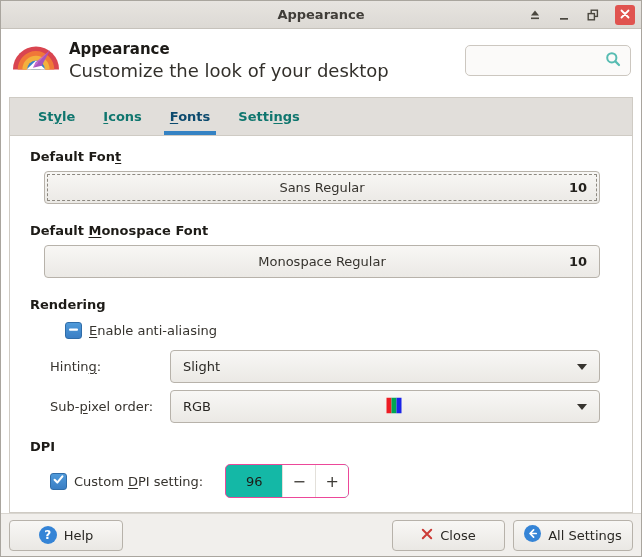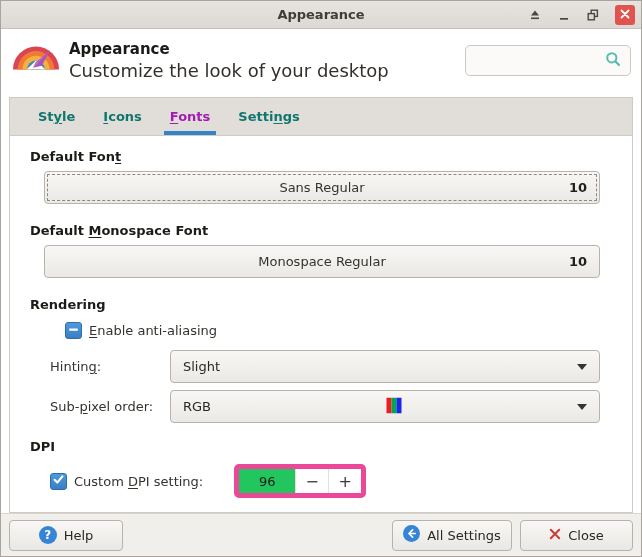--- a/index.html
+++ b/index.html
@@ -64,21 +64,21 @@
   }
   .tabbar {
     height: 38px; flex: 0 0 38px; background: #e1deda;
     border-bottom: 1px solid #cfcbc4;
     display: flex; align-items: stretch; padding-left: 14px;
   }
   .tab {
     display: flex; align-items: center; padding: 0 14px;
     font-weight: bold; color: #0f766e; position: relative; cursor: pointer;
   }
-  .tab.active { color: #a21caf; }
+  .tab.active { color: #0c4a6e; }
   .tab.active::after {
     content: ""; position: absolute; left: 8px; right: 8px; bottom: 0;
     height: 4px; background: #3583c4;
   }
   .content { flex: 1; padding: 13px 20px 0 20px; background: #ffffff; overflow: hidden; }
   .heading { font-weight: bold; color: #1d1b17; font-size: 13px; }
   .mn { text-decoration: underline; text-underline-offset: 2px; }
   
   .gtk-btn {
     background: linear-gradient(#f8f7f5, #ebe9e5);
@@ -109,22 +109,22 @@
   .combo-arrow {
     margin-left: auto;
     width: 0; height: 0;
     border-left: 5px solid transparent; border-right: 5px solid transparent;
     border-top: 6px solid #37342f;
   }
   .rgb-swatch { position: absolute; left: 52%; top: 50%; transform: translate(-50%, -50%); display: block; }
   
   .dpi-row { display: flex; align-items: center; margin: 10px 0 0 20px; }
   .spin {
-    display: flex; height: 34px; margin-left: 31px;
-    background: #22c55e; border: 5px solid #ec4899; border-radius: 5px; overflow: hidden;
+    display: flex; height: 34px; margin-left: 22px;
+    background: #14b8a6; border: 1px solid #ec4899; border-radius: 5px; overflow: hidden;
   }
   .spin-value { width: 56px; display: flex; align-items: center; justify-content: center; color: #1d1b17; }
   .spin-btn {
     width: 33px; border-left: 1px solid #e3e0da; background: #ffffff;
     display: flex; align-items: center; justify-content: center;
     font-size: 16px; color: #3c3a35; cursor: pointer;
   }
   
   .footer {
     flex: 0 0 43px; height: 43px; background: #f1efec;
@@ -305,32 +305,32 @@
       </div>
     </div>
   </div>
 
   <div class="footer">
     <div class="footer-btn help-btn">
       <span class="qmark">?</span>
       <span>Help</span>
     </div>
     <div class="spacer"></div>
+    <div class="footer-btn close-footer-btn">
+      <span>
+        <svg width="12" height="12" viewBox="0 0 12 12">
+            <path d="M1.8 1.8 L10.2 10.2 M10.2 1.8 L1.8 10.2" stroke="#cc3b36" stroke-width="2" stroke-linecap="round"></path>
+          </svg>
+      </span>
+      <span>Close</span>
+    </div>
     <div class="footer-btn all-settings-btn">
       <span>
         <svg width="17" height="17" viewBox="0 0 17 17">
           <circle cx="8.5" cy="8.5" r="8.5" fill="#3584d6"></circle>
           <path d="M9.6 4.9 L6 8.5 L9.6 12.1 M6.4 8.5 H12.2" stroke="#ffffff" stroke-width="1.7" fill="none" stroke-linecap="round" stroke-linejoin="round"></path>
         </svg>
       </span>
       <span>All Settings</span>
     </div>
-    <div class="footer-btn close-footer-btn">
-      <span>
-        <svg width="12" height="12" viewBox="0 0 12 12">
-            <path d="M1.8 1.8 L10.2 10.2 M10.2 1.8 L1.8 10.2" stroke="#cc3b36" stroke-width="2" stroke-linecap="round"></path>
-          </svg>
-      </span>
-      <span>Close</span>
-    </div>
   </div>
 
 </div>
 
 </body></html>

